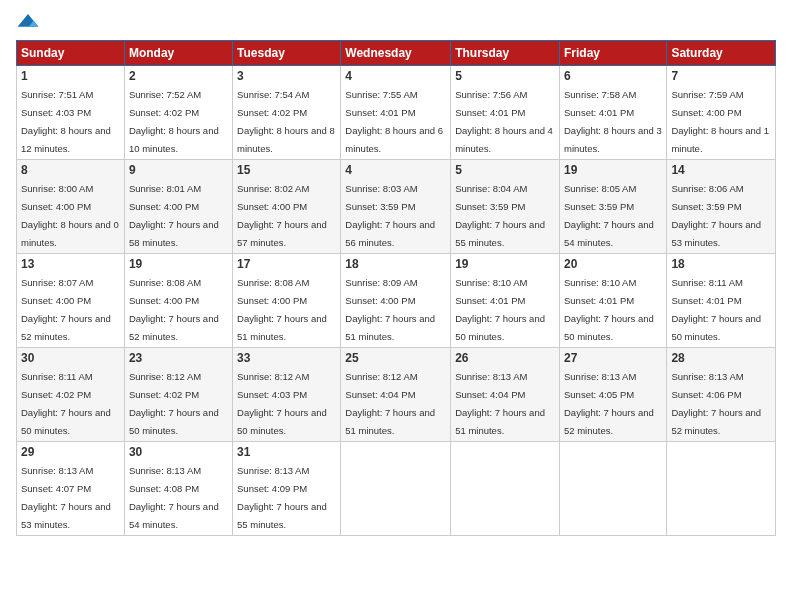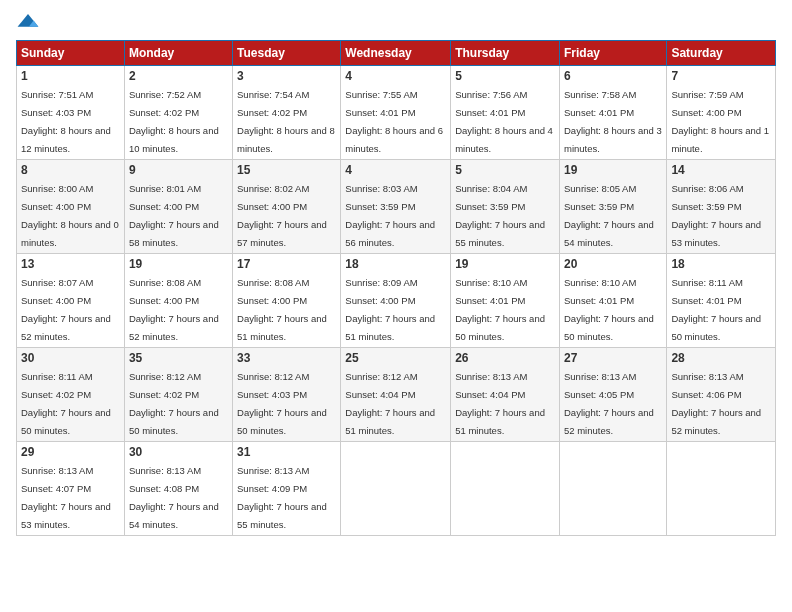--- a/index.html
+++ b/index.html
@@ -200,21 +200,21 @@
         <span class="day-num">18</span>
         <span class="day-info">Sunrise: 8:11 AM<br>Sunset: 4:01 PM<br>Daylight: 7 hours and 50 minutes.</span>
       </td>
         </tr>
         <tr>
           <td>
         <span class="day-num">30</span>
         <span class="day-info">Sunrise: 8:11 AM<br>Sunset: 4:02 PM<br>Daylight: 7 hours and 50 minutes.</span>
       </td>
           <td>
-        <span class="day-num">35</span>
+        <span class="day-num">23</span>
         <span class="day-info">Sunrise: 8:12 AM<br>Sunset: 4:02 PM<br>Daylight: 7 hours and 50 minutes.</span>
       </td>
           <td>
         <span class="day-num">33</span>
         <span class="day-info">Sunrise: 8:12 AM<br>Sunset: 4:03 PM<br>Daylight: 7 hours and 50 minutes.</span>
       </td>
           <td>
         <span class="day-num">25</span>
         <span class="day-info">Sunrise: 8:12 AM<br>Sunset: 4:04 PM<br>Daylight: 7 hours and 51 minutes.</span>
       </td>

